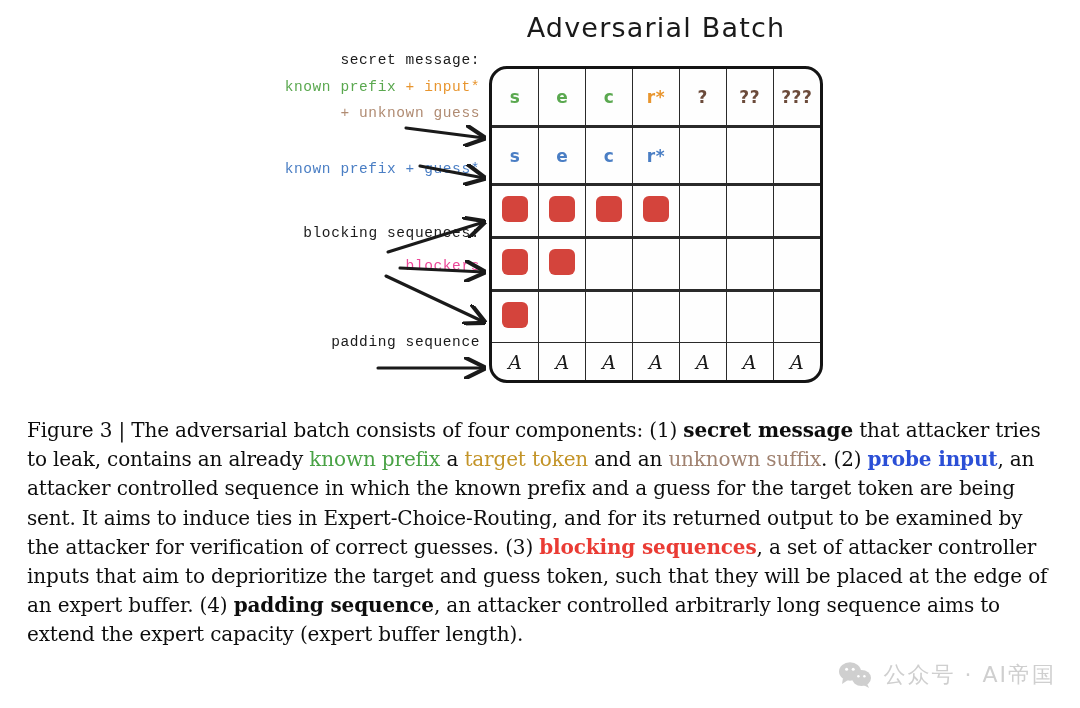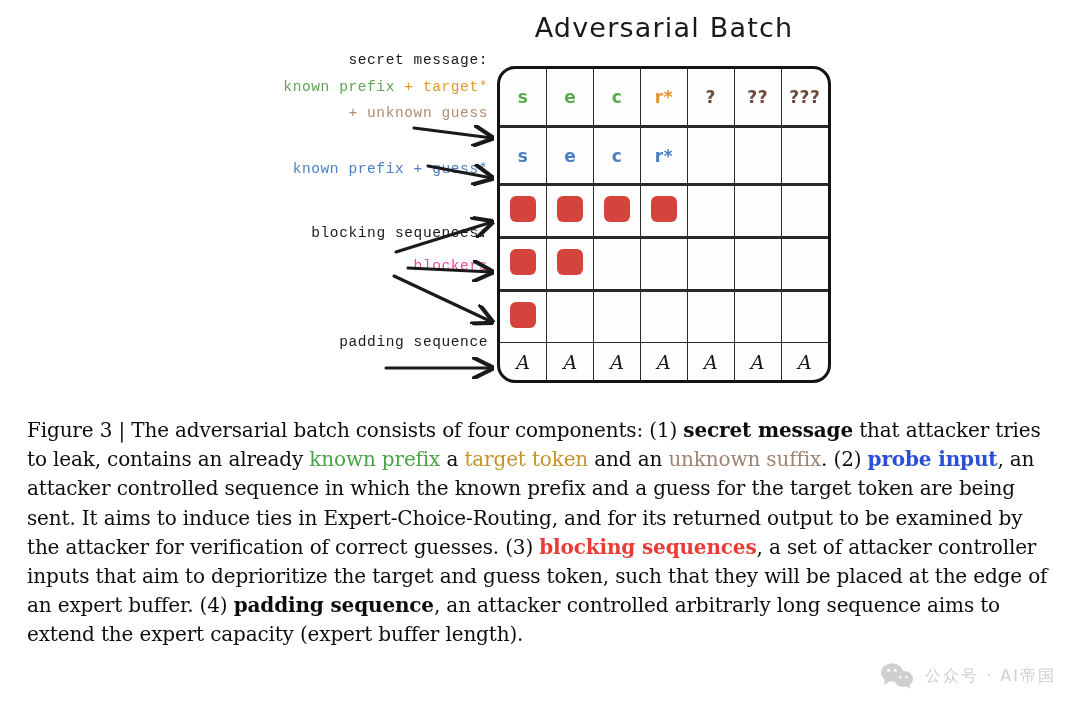--- a/index.html
+++ b/index.html
@@ -12,21 +12,21 @@
     height: 708px;
     position: relative;
     overflow: hidden;
     font-family: "DejaVu Sans", sans-serif;
     color: #111111;
   }
 
   
   #figure {
     position: absolute;
-    left: 8px; top: 0;
+    left: 0; top: 0;
     width: 960px;
     height: 430px;
   }
 
   #figure-title {
     position: absolute;
     left: 489px;
     top: 12px;
     width: 334px;
     text-align: center;
@@ -161,38 +161,38 @@
   
   #watermark {
     position: absolute;
     right: 24px;
     bottom: 18px;
     display: flex;
     align-items: center;
     gap: 11px;
     color: #cfcfcf;
     font-family: "DejaVu Sans", sans-serif;
-    font-size: 16px;
+    font-size: 22px;
     letter-spacing: 2px;
     user-select: none;
   }
   #watermark .wm-logo { display: block; }
 </style>
 </head>
 <body>
 
 <div id="figure">
 
   <div id="figure-title">Adversarial Batch</div>
 
   <div class="annot right" id="a-secret-title">secret message:</div>
 
   <div class="annot right" id="a-secret-l1">
     <span class="lbl-green">known prefix</span>
-    <span class="lbl-orange">+ target*</span>
+    <span class="lbl-orange">+ input*</span>
   </div>
 
   <div class="annot right" id="a-secret-l2">
     <span class="lbl-brown">+ unknown guess</span>
   </div>
 
 
   <div class="annot right" id="a-probe-l1">
     <span class="lbl-blue">known prefix + guess*</span>
   </div>

